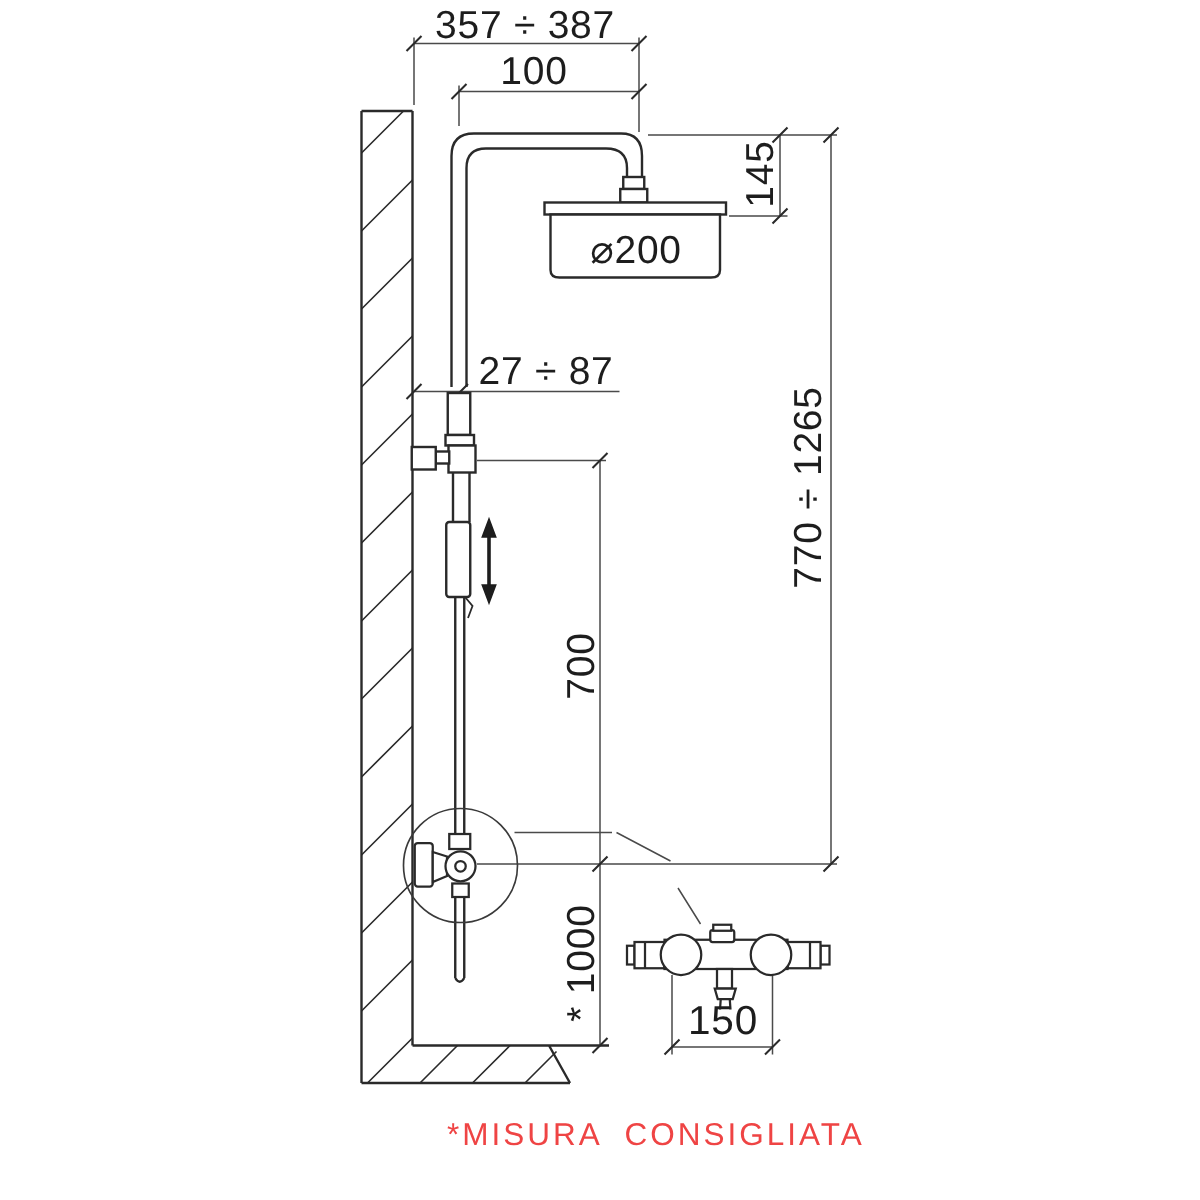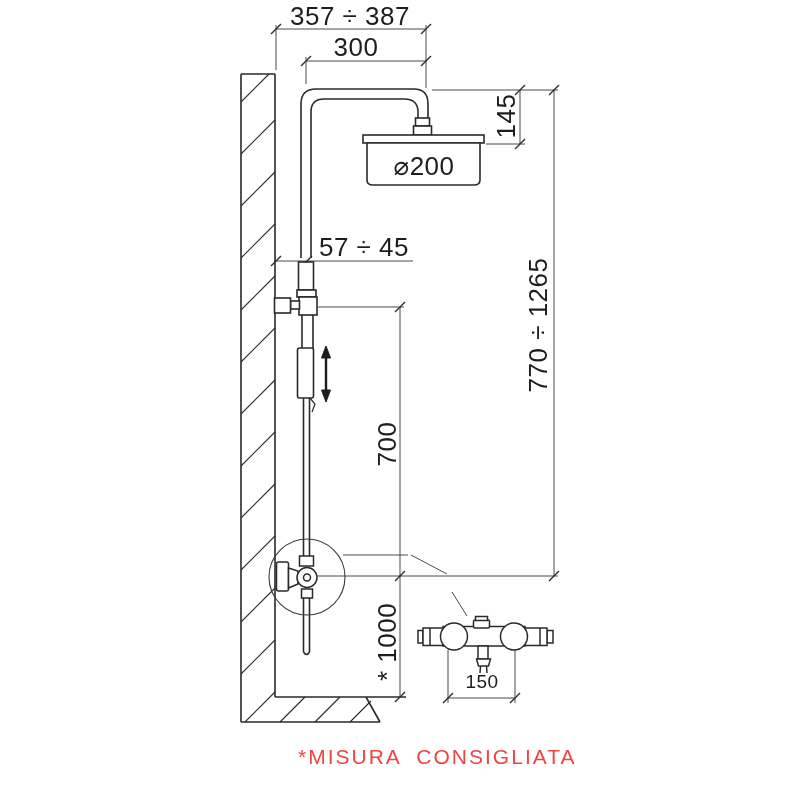--- a/index.html
+++ b/index.html
@@ -9,21 +9,21 @@
     padding-left:28px;
   }
   #linework{position:absolute;left:0;top:0;}
   .lbl{
     position:absolute;color:#1d1d1d;white-space:pre;
     font-size:26px;line-height:1;letter-spacing:0.5px;
     transform:translate(-50%,-50%);
     font-family:"Liberation Sans","DejaVu Sans",sans-serif;
   }
   .lbl.v{transform:translate(-50%,-50%) rotate(-90deg);}
-  .lbl.big{font-size:19px;}
+  .lbl.big{font-size:27px;}
   .note{
     position:absolute;color:#ef4444;white-space:pre;
     font-size:21px;line-height:1;letter-spacing:2px;
     font-family:"Liberation Sans","DejaVu Sans",sans-serif;
   }
 </style>
 </head>
 <body>
 
 <div id="stage">
@@ -147,24 +147,24 @@
       <circle cx="514" cy="636.5" r="13.5"></circle>
       <rect x="473.5" y="620" width="16" height="8" rx="1.5"></rect>
       <rect x="475.5" y="616.5" width="12" height="4"></rect>
       <rect x="478" y="646" width="10" height="13"></rect>
       <path d="M476.5,659 H490.5 L488.5,666 H478.5 Z"></path>
       <path fill="none" d="M480.5,666 L480,673 M486.5,666 L487,673"></path>
     </g>
   </svg>
 
   <div class="lbl" style="left:350px;top:16px">357 ÷ 387</div>
-  <div class="lbl" style="left:356px;top:47px">300</div>
+  <div class="lbl" style="left:356px;top:47px">100</div>
   <div class="lbl v" style="left:506px;top:116px">145</div>
   <div class="lbl" style="left:424px;top:166px">⌀200</div>
-  <div class="lbl" style="left:364px;top:247px">57 ÷ 45</div>
+  <div class="lbl" style="left:364px;top:247px">27 ÷ 87</div>
   <div class="lbl v" style="left:538px;top:325px">770 ÷ 1265</div>
   <div class="lbl v" style="left:387px;top:444px">700</div>
   <div class="lbl v" style="left:387px;top:642px">* 1000</div>
   <div class="lbl big" style="left:482px;top:681px">150</div>
 
   <div class="note" style="left:298px;top:746px">*MISURA  CONSIGLIATA</div>
 
 </div>
 
 </body></html>

